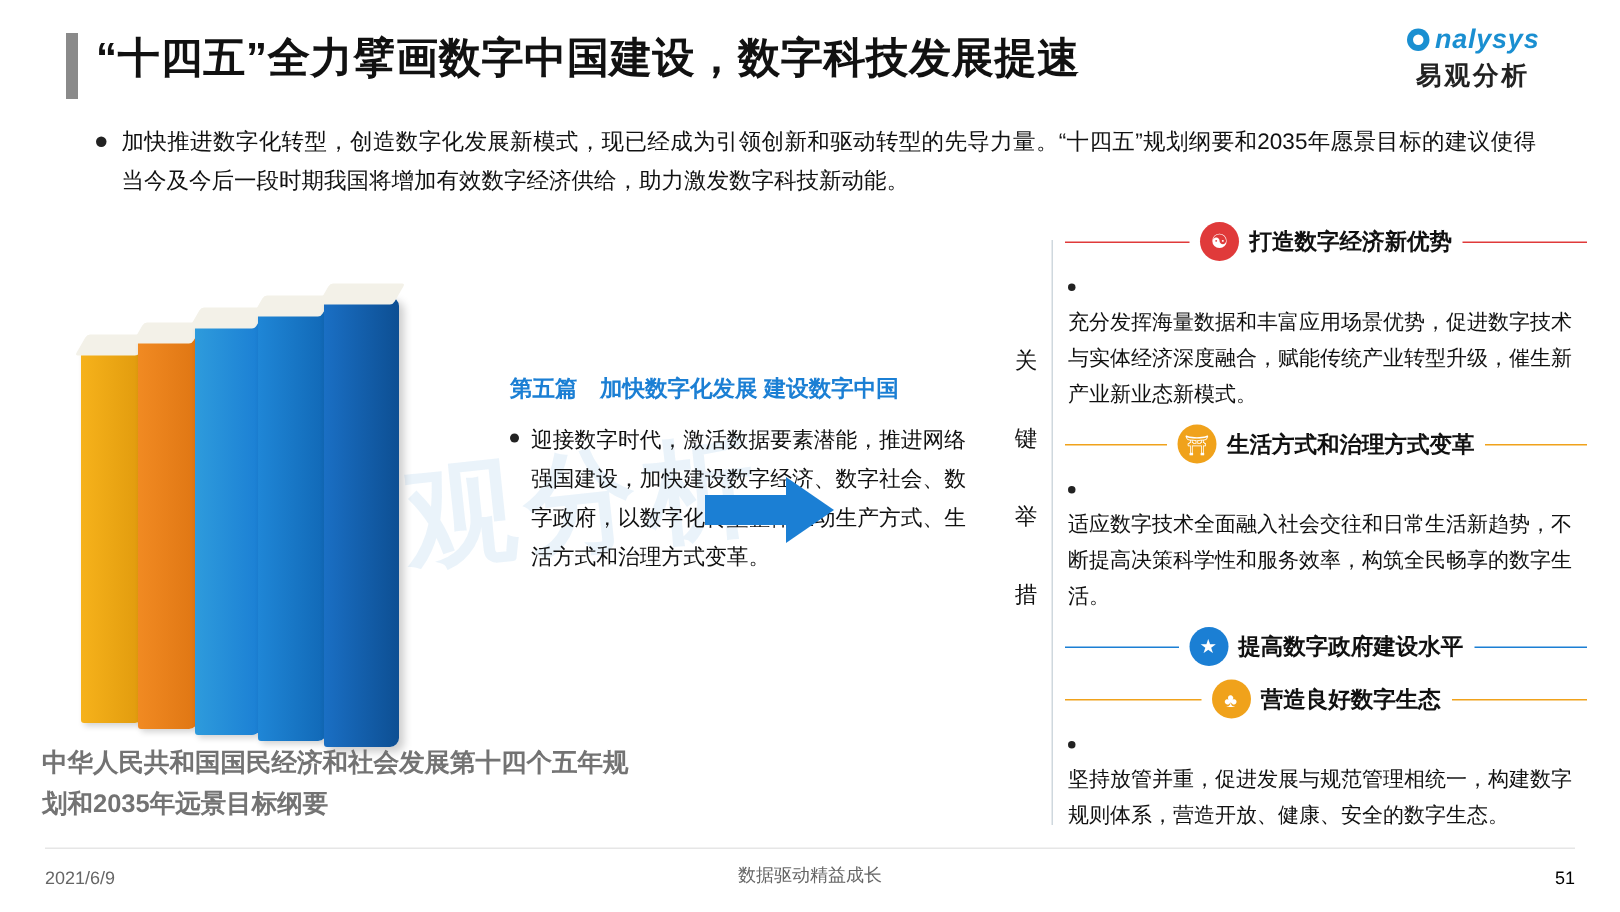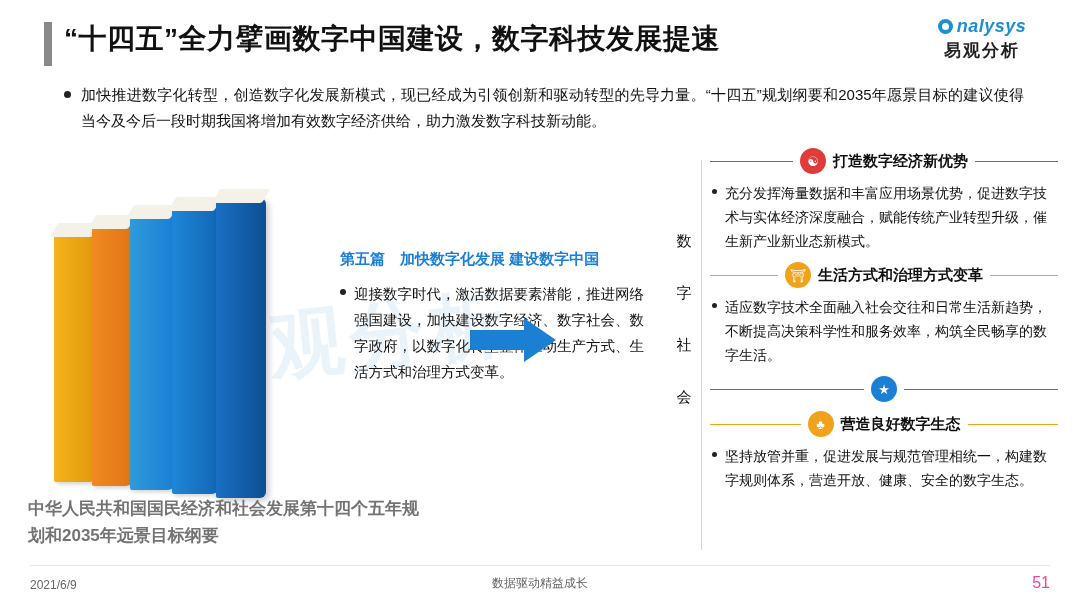--- a/index.html
+++ b/index.html
@@ -72,29 +72,29 @@
   .right{position:absolute;left:710px;top:148px;width:348px;}
   .sec{position:relative;margin-bottom:9px;}
   .sec-head{display:flex;align-items:center;gap:7px;}
   .sec-line{flex:1 1 auto;height:1px;}
   .sec-badge{
     width:26px;height:26px;border-radius:50%;
     display:flex;align-items:center;justify-content:center;
     color:#fff;font-size:13px;flex:0 0 auto;
   }
   .sec-title{font-size:15px;font-weight:bold;color:#111;white-space:nowrap;}
-  .sec-body{display:flex;gap:8px;margin-top:7px;padding-left:2px;}
+  .sec-body{display:flex;gap:8px;margin-top:7px;padding-left:2px;flex-direction:column;}
   .sec-dot{width:5px;height:5px;border-radius:50%;background:#222;margin-top:8px;flex:0 0 auto;}
   .sec-text{font-size:14px;line-height:24px;color:#111;}
 
   
   .footer-line{position:absolute;left:30px;right:30px;bottom:42px;height:1px;background:#e6e6e6;}
   .f-date{position:absolute;left:30px;bottom:16px;font-size:12px;color:#666;}
   .f-center{position:absolute;left:0;right:0;bottom:16px;text-align:center;font-size:12px;color:#666;}
-  .f-page{position:absolute;right:30px;bottom:16px;font-size:16px;color:#ec4899;}
+  .f-page{position:absolute;right:30px;bottom:16px;font-size:12px;color:#000000;}
 </style>
 </head>
 <body>
 
 <div class="watermark">易观分析</div>
 
 <div class="title-bar"></div>
 <div class="page-title">“十四五”全力擘画数字中国建设，数字科技发展提速</div>
 
 <div class="logo">
@@ -138,21 +138,21 @@
     <span class="mid-text">迎接数字时代，激活数据要素潜能，推进网络强国建设，加快建设数字经济、数字社会、数字政府，以数字化转型整体驱动生产方式、生活方式和治理方式变革。</span>
   </div>
 </div>
 
 <div class="arrow">
   <div class="shaft"></div>
     <div class="head"></div>
 </div>
 
 <div class="vline"></div>
-<div class="vlabel">数字社会</div>
+<div class="vlabel">关键举措</div>
 
 <div class="right">
 
   <div class="sec">
     <div class="sec-head">
       <span class="sec-line" style="background:#e03a3a;"></span>
       <span class="sec-badge" style="background:#e03a3a;">☯</span>
       <span class="sec-title">打造数字经济新优势</span>
       <span class="sec-line" style="background:#e03a3a;"></span>
     </div>
@@ -172,20 +172,21 @@
     <div class="sec-body">
       <span class="sec-dot"></span>
       <span class="sec-text">适应数字技术全面融入社会交往和日常生活新趋势，不断提高决策科学性和服务效率，构筑全民畅享的数字生活。</span>
     </div>
   </div>
 
   <div class="sec">
     <div class="sec-head">
       <span class="sec-line" style="background:#1b7fd4;"></span>
       <span class="sec-badge" style="background:#1b7fd4;">★</span>
+      <span class="sec-title">提高数字政府建设水平</span>
       <span class="sec-line" style="background:#1b7fd4;"></span>
     </div>
   </div>
 
   <div class="sec">
     <div class="sec-head">
       <span class="sec-line" style="background:#f0a21b;"></span>
       <span class="sec-badge" style="background:#f0a21b;">♣</span>
       <span class="sec-title">营造良好数字生态</span>
       <span class="sec-line" style="background:#f0a21b;"></span>

